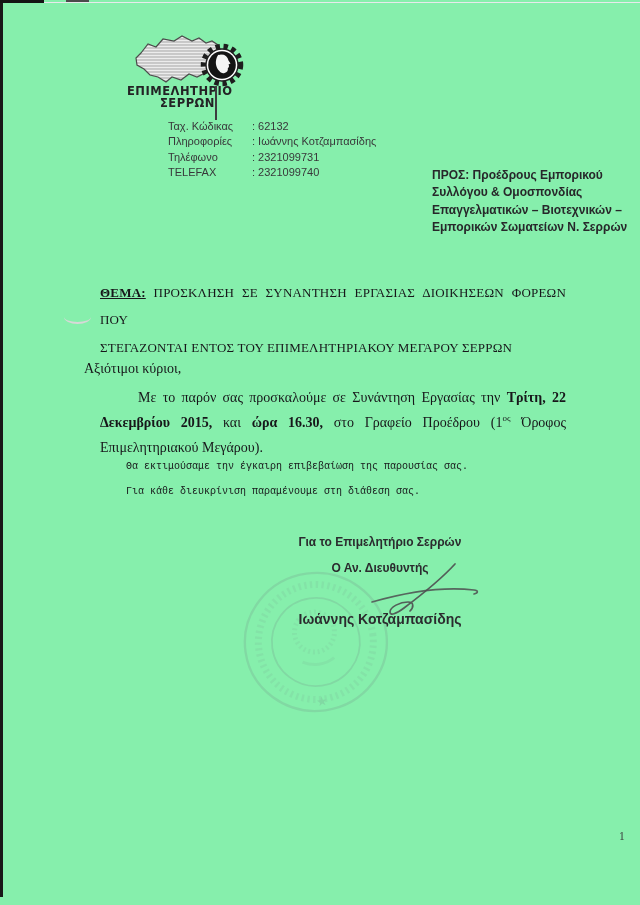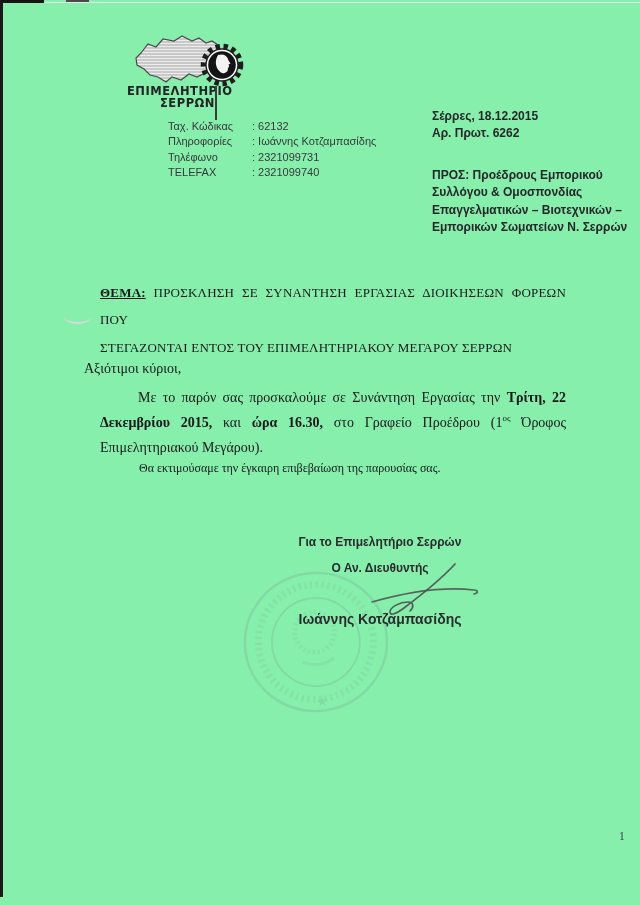--- a/index.html
+++ b/index.html
@@ -35,21 +35,21 @@
   .subject{position:absolute;left:100px;top:279px;width:466px;font-size:13px;
     line-height:27.4px;letter-spacing:.2px;}
   .jline{text-align:justify;text-align-last:justify;}
   .subject .b{font-weight:bold;}
   .u{text-decoration:underline;}
   .salutation{position:absolute;left:84px;top:361px;font-size:14px;}
   .para1{position:absolute;left:100px;top:385px;width:466px;font-size:14px;line-height:25.2px;}
   .para1 .l1{text-indent:38px;}
   .b{font-weight:bold;}
   .sup{vertical-align:super;font-size:9px;line-height:0;}
-  .para-single{position:absolute;left:101px;width:466px;font-size:12px;text-indent:38px;}
+  .para-single{position:absolute;left:88px;width:466px;font-size:10px;text-indent:38px;font-family:Liberation Mono, monospace;}
   .p2{top:461px;} .p3{top:486px;}
   
   .sig-line{position:absolute;left:275px;width:210px;text-align:center;font-size:12px;
     font-weight:bold;color:#2b2b2e;}
   .sig-for{top:535px;} .sig-title{top:561px;} .sig-name{top:611px;font-size:14px;}
   .sig-scribble{position:absolute;left:348px;top:560px;width:145px;height:62px;}
   .stamp{position:absolute;left:238px;top:570px;width:156px;height:146px;opacity:.16;
     transform:rotate(-8deg);}
   
   .page-num{position:absolute;left:619px;top:830px;font-family:"Liberation Serif",serif;
@@ -94,24 +94,20 @@
       <span class="lbl">Πληροφορίες</span><span>: Ιωάννης Κοτζαμπασίδης</span>
     </div>
     <div class="row">
       <span class="lbl">Τηλέφωνο</span><span>: 2321099731</span>
     </div>
     <div class="row">
       <span class="lbl">TELEFAX</span><span>: 2321099740</span>
     </div>
   </div>
 
-  <div class="meta">
-    <div>Σέρρες,  18.12.2015</div>
-    <div>Αρ. Πρωτ. 6262</div>
-  </div>
 
   <div class="recipient">
     <div class="rline">ΠΡΟΣ: Προέδρους  Εμπορικού</div>
     <div class="rline">Συλλόγου  &amp; Ομοσπονδίας</div>
     <div class="rline">Επαγγελματικών – Βιοτεχνικών –</div>
     <div class="rline">Εμπορικών Σωματείων Ν. Σερρών</div>
   </div>
 
   <div class="subject serif">
     <div class="jline"><span class="b u">ΘΕΜΑ:</span><span> ΠΡΟΣΚΛΗΣΗ ΣΕ ΣΥΝΑΝΤΗΣΗ ΕΡΓΑΣΙΑΣ ΔΙΟΙΚΗΣΕΩΝ ΦΟΡΕΩΝ ΠΟΥ</span></div>
@@ -120,20 +116,21 @@
 
   <div class="salutation serif">Αξιότιμοι κύριοι,</div>
 
   <div class="para1 serif">
     <div class="jline l1"><span>Με το παρόν σας προσκαλούμε σε Συνάντηση Εργασίας την </span><span class="b">Τρίτη, 22</span></div>
     <div class="jline"><span class="b">Δεκεμβρίου 2015,</span><span> και </span><span class="b">ώρα 16.30,</span><span> στο Γραφείο Προέδρου (1</span><span class="sup">ος</span><span> Όροφος</span></div>
     <div><span>Επιμελητηριακού Μεγάρου).</span></div>
   </div>
 
   <div class="para-single serif p2">Θα εκτιμούσαμε την έγκαιρη επιβεβαίωση της παρουσίας σας.</div>
+  <div class="para-single serif p3">Για κάθε διευκρίνιση παραμένουμε στη διάθεση σας.</div>
 
   <div class="sig-line sig-for">Για το Επιμελητήριο Σερρών</div>
   <div class="sig-line sig-title">Ο Αν. Διευθυντής</div>
 
   <svg class="sig-scribble" viewBox="0 0 145 62">
     <path d="M107,4 C96,16 72,36 56,48 C48,54 42,56 42,52 C42,47 52,42 60,42 C66,42 66,47 62,51" fill="none" stroke="#4e4e50" stroke-width="1.7" stroke-linecap="round" opacity="0.9"></path>
     <path d="M24,42 C52,34 92,26 126,30 C131,30.5 130,33 126,34" fill="none" stroke="#4e4e50" stroke-width="1.6" stroke-linecap="round" opacity="0.85"></path>
   </svg>
 
   <svg class="stamp" viewBox="0 0 156 146">

